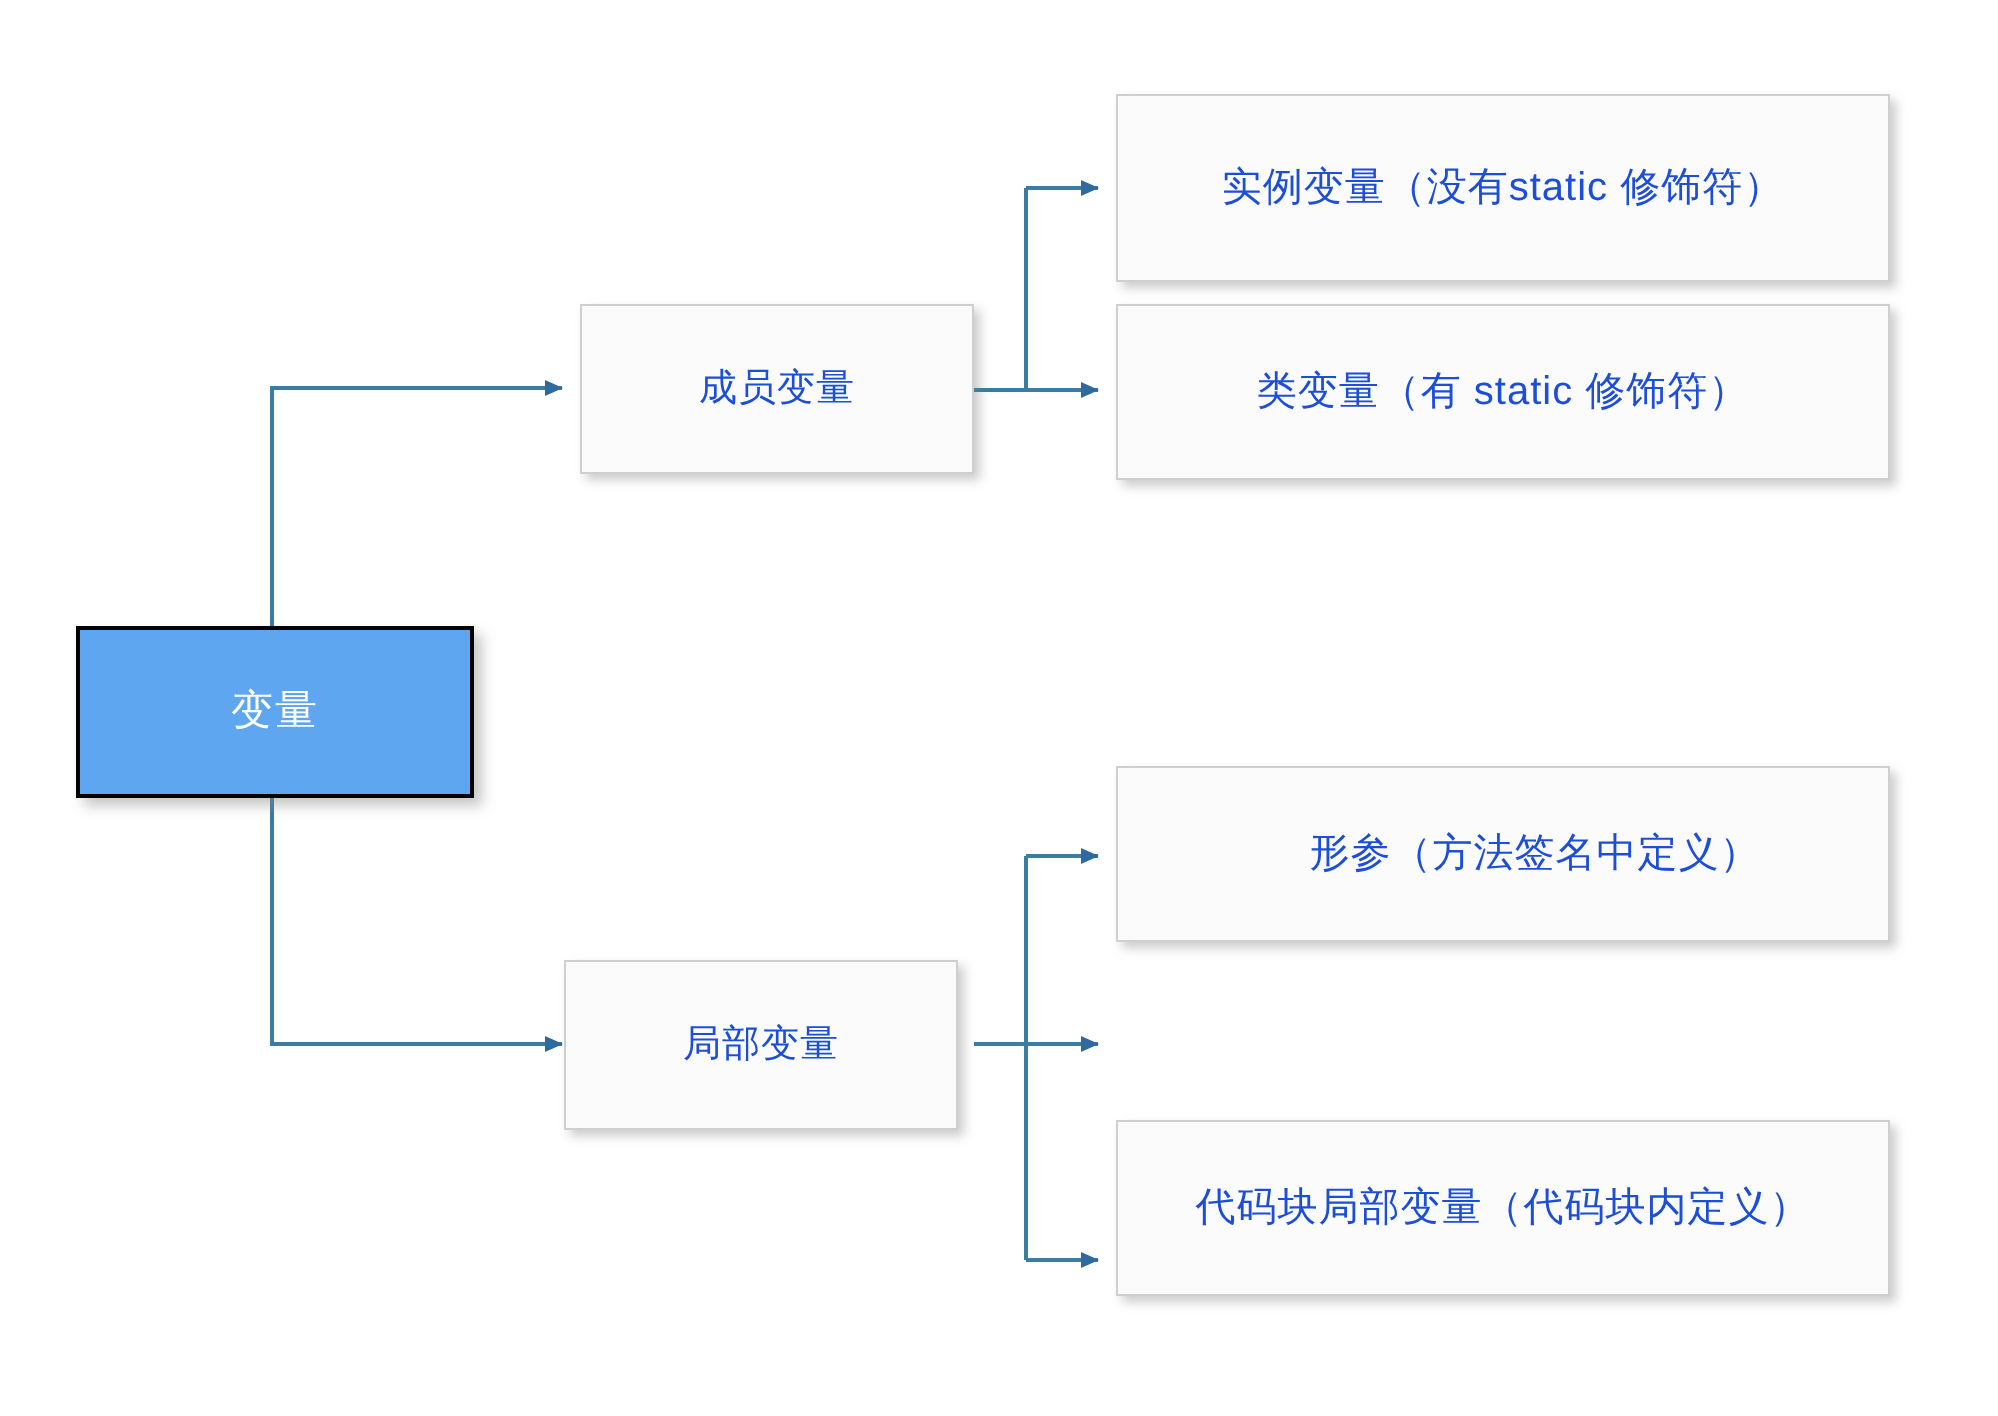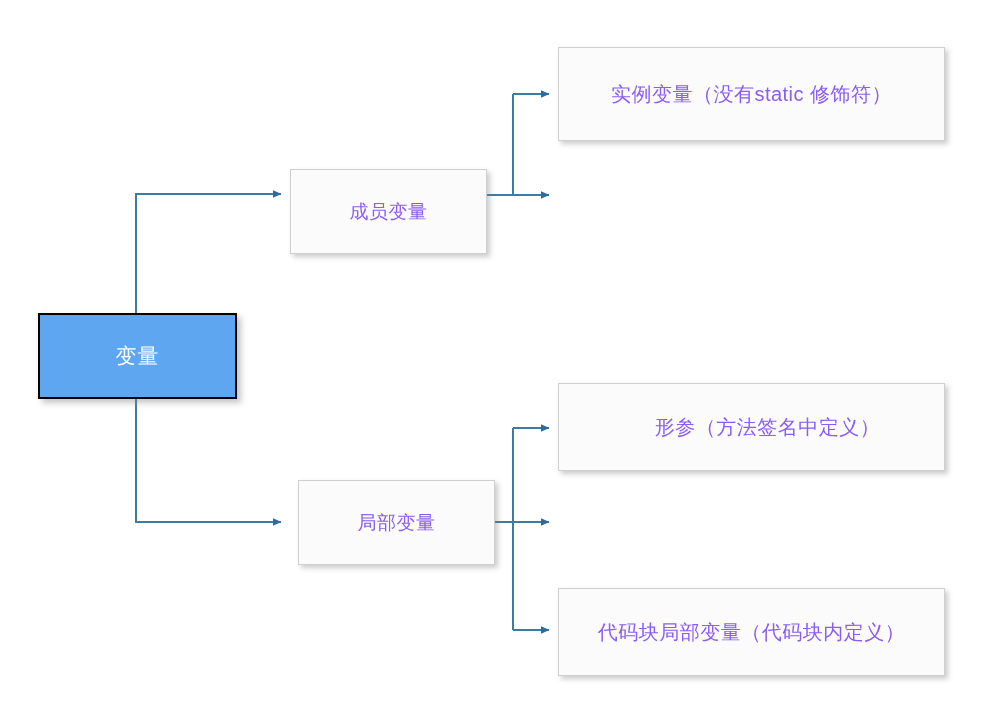--- a/index.html
+++ b/index.html
@@ -24,21 +24,21 @@
     pointer-events: none;
   }
   .node {
     position: absolute;
     box-sizing: border-box;
     display: flex;
     align-items: center;
     justify-content: center;
     text-align: center;
     line-height: 1.25;
-    color: #8b5cf6;
+    color: #1d4ed8;
   }
   .node-plain {
     background: #fbfbfb;
     border: 1px solid #cfcfcf;
     box-shadow: 3px 3px 5px rgba(120,120,120,0.38);
     font-size: 19px;
     letter-spacing: 0.5px;
   }
   .node-root {
     background: #5ea6f0;
@@ -78,25 +78,26 @@
 
     <path d="M487,522 L513,522" fill="none" stroke="#3b7ca5" stroke-width="2"></path>
     <path d="M513,428 L513,630" fill="none" stroke="#3b7ca5" stroke-width="2"></path>
     <path d="M513,428 L549,428" fill="none" stroke="#3b7ca5" stroke-width="2" marker-end="url(#arrowhead)"></path>
     <path d="M513,522 L549,522" fill="none" stroke="#3b7ca5" stroke-width="2" marker-end="url(#arrowhead)"></path>
     <path d="M513,630 L549,630" fill="none" stroke="#3b7ca5" stroke-width="2" marker-end="url(#arrowhead)"></path>
   </svg>
 
   <div class="node node-root" style="left:38px; top:313px; width:199px; height:86px;">变量</div>
 
-  <div class="node node-plain node-mid" style="left:290px; top:169px; width:197px; height:85px;">成员变量</div>
+  <div class="node node-plain node-mid" style="left:290px; top:152px; width:197px; height:85px;">成员变量</div>
 
-  <div class="node node-plain node-mid" style="left:298px; top:480px; width:197px; height:85px;">局部变量</div>
+  <div class="node node-plain node-mid" style="left:282px; top:480px; width:197px; height:85px;">局部变量</div>
 
   <div class="node node-plain node-leaf" style="left:558px; top:47px; width:387px; height:94px;">实例变量（没有static 修饰符）</div>
 
+  <div class="node node-plain node-leaf" style="left:558px; top:152px; width:387px; height:88px;">类变量（有 static 修饰符）</div>
 
   <div class="node node-plain node-leaf" style="left:558px; top:383px; width:387px; height:88px;padding-left:32px;">形参（方法签名中定义）</div>
 
 
-  <div class="node node-plain node-leaf" style="left:558px; top:588px; width:387px; height:88px;">代码块局部变量（代码块内定义）</div>
+  <div class="node node-plain node-leaf" style="left:558px; top:560px; width:387px; height:88px;">代码块局部变量（代码块内定义）</div>
 
 </div>
 
 </body></html>

